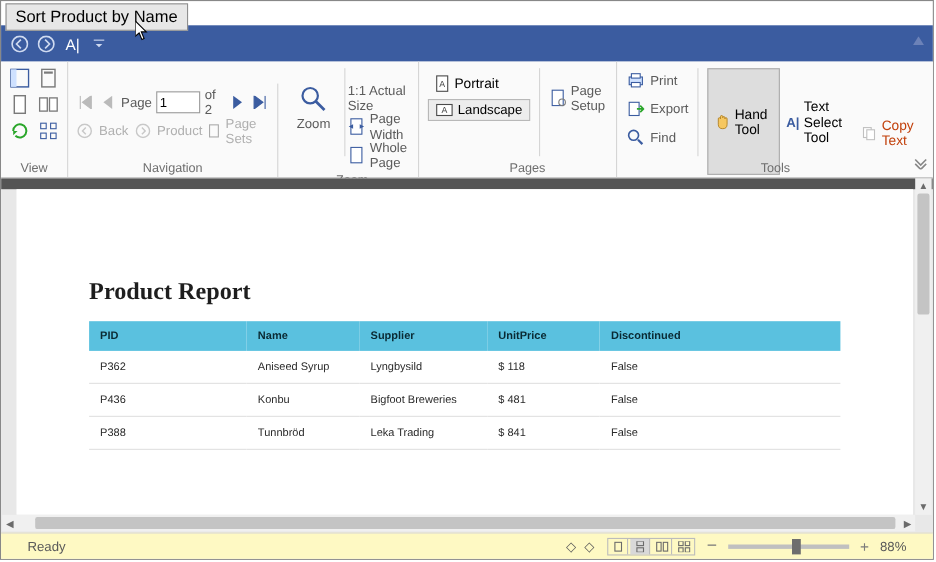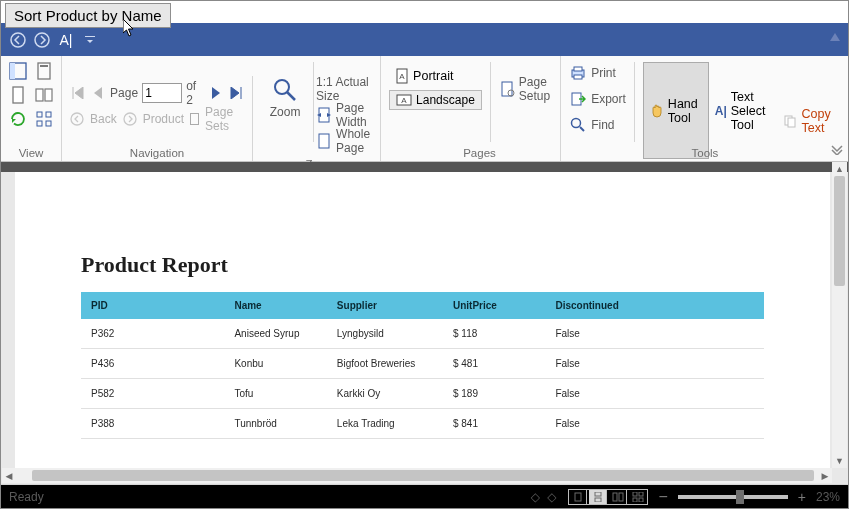--- a/index.html
+++ b/index.html
@@ -31,21 +31,21 @@
   .report-title { font-size: 22px; font-weight: 700; font-family: Georgia, "Times New Roman", serif; color: #1e1e1e; margin-bottom: 14px; }
   table.rpt { width: 100%; border-collapse: collapse; font-size: 10px; }
   table.rpt thead th { background: #5ac1df; color: #0a2a33; font-weight: 700; text-align: left; padding: 8px 10px; }
   table.rpt tbody td { padding: 9px 10px; border-bottom: 1px solid #e0e0e0; color: #2a2a2a; }
   .vscroll { position: absolute; top: 161px; right: 1px; bottom: 40px; width: 15px; background: #f0f0f0; }
   .vscroll .thumb { position: absolute; top: 14px; left: 2px; right: 2px; height: 110px; background: #c4c4c4; border-radius: 2px; }
   .vscroll .arrow { position: absolute; left: 0; right: 0; height: 14px; display: flex; align-items: center; justify-content: center; font-size: 9px; color: #6b6b6b; }
   .hscroll { position: absolute; left: 1px; right: 16px; bottom: 25px; height: 15px; background: #f0f0f0; }
   .hscroll .thumb { position: absolute; top: 2px; bottom: 2px; left: 30px; right: 18px; background: #c4c4c4; border-radius: 2px; }
   .hscroll .arrow { position: absolute; top: 0; bottom: 0; width: 14px; display: flex; align-items: center; justify-content: center; font-size: 9px; color: #6b6b6b;}
-  .status { position: absolute; left: 0; right: 0; bottom: 0; height: 24px; background: #000000; border-top: 1px solid #d6d6d6; display: flex; align-items: center; font-size: 12px; color: #5a5a5a; padding: 0 8px; justify-content: space-between; }
+  .status { position: absolute; left: 0; right: 0; bottom: 0; height: 24px; background: #fef9c3; border-top: 1px solid #d6d6d6; display: flex; align-items: center; font-size: 12px; color: #5a5a5a; padding: 0 24px; justify-content: space-between; }
   .status-right { display: flex; align-items: center; gap: 10px; }
   .status-right .pagemode { display: flex; gap: 2px; border: 1px solid #bcbcbc; }
   .status-right .pm { width: 18px; height: 14px; display: inline-flex; align-items: center; justify-content: center; border-right: 1px solid #bcbcbc; }
   .status-right .pm:last-child { border-right: none; }
   .status-right .pm.active { background: #d9d9d9; }
   .slider { width: 110px; height: 4px; background: #c0c0c0; position: relative; }
   .slider .knob { width: 8px; height: 14px; background: #6e6e6e; position: absolute; top: -5px; left: 58px; }
   .checkbox-empty { width: 12px; height: 12px; border: 1px solid #aaa; display: inline-block; }
   .ribbon-collapse2 { position: absolute; right: 6px; bottom: 4px; font-size: 11px; color: #7b7b7b; }
 </style>
@@ -346,27 +346,20 @@
                 <td>False</td>
               </tr>
               <tr>
                 <td>P436</td>
                 <td>Konbu</td>
                 <td>Bigfoot Breweries</td>
                 <td>$ 481</td>
                 <td>False</td>
               </tr>
               <tr>
-                <td>P582</td>
-                <td>Tofu</td>
-                <td>Karkki Oy</td>
-                <td>$ 189</td>
-                <td>False</td>
-              </tr>
-              <tr>
                 <td>P388</td>
                 <td>Tunnbröd</td>
                 <td>Leka Trading</td>
                 <td>$ 841</td>
                 <td>False</td>
               </tr>
             </tbody>
         </table>
       </div>
     </div>
@@ -412,17 +405,17 @@
               <rect x="1" y="6" width="4" height="4" fill="none" stroke="#6a6a6a"></rect>
               <rect x="7" y="6" width="4" height="4" fill="none" stroke="#6a6a6a"></rect>
             </svg>
           </span>
       </span>
       <span style="font-size:16px; color:#7b7b7b;">−</span>
       <div class="slider">
           <div class="knob"></div>
         </div>
       <span style="font-size:14px; color:#7b7b7b;">+</span>
-      <span>23%</span>
+      <span>88%</span>
     </div>
   </div>
 
 </div>
 
 </body></html>

